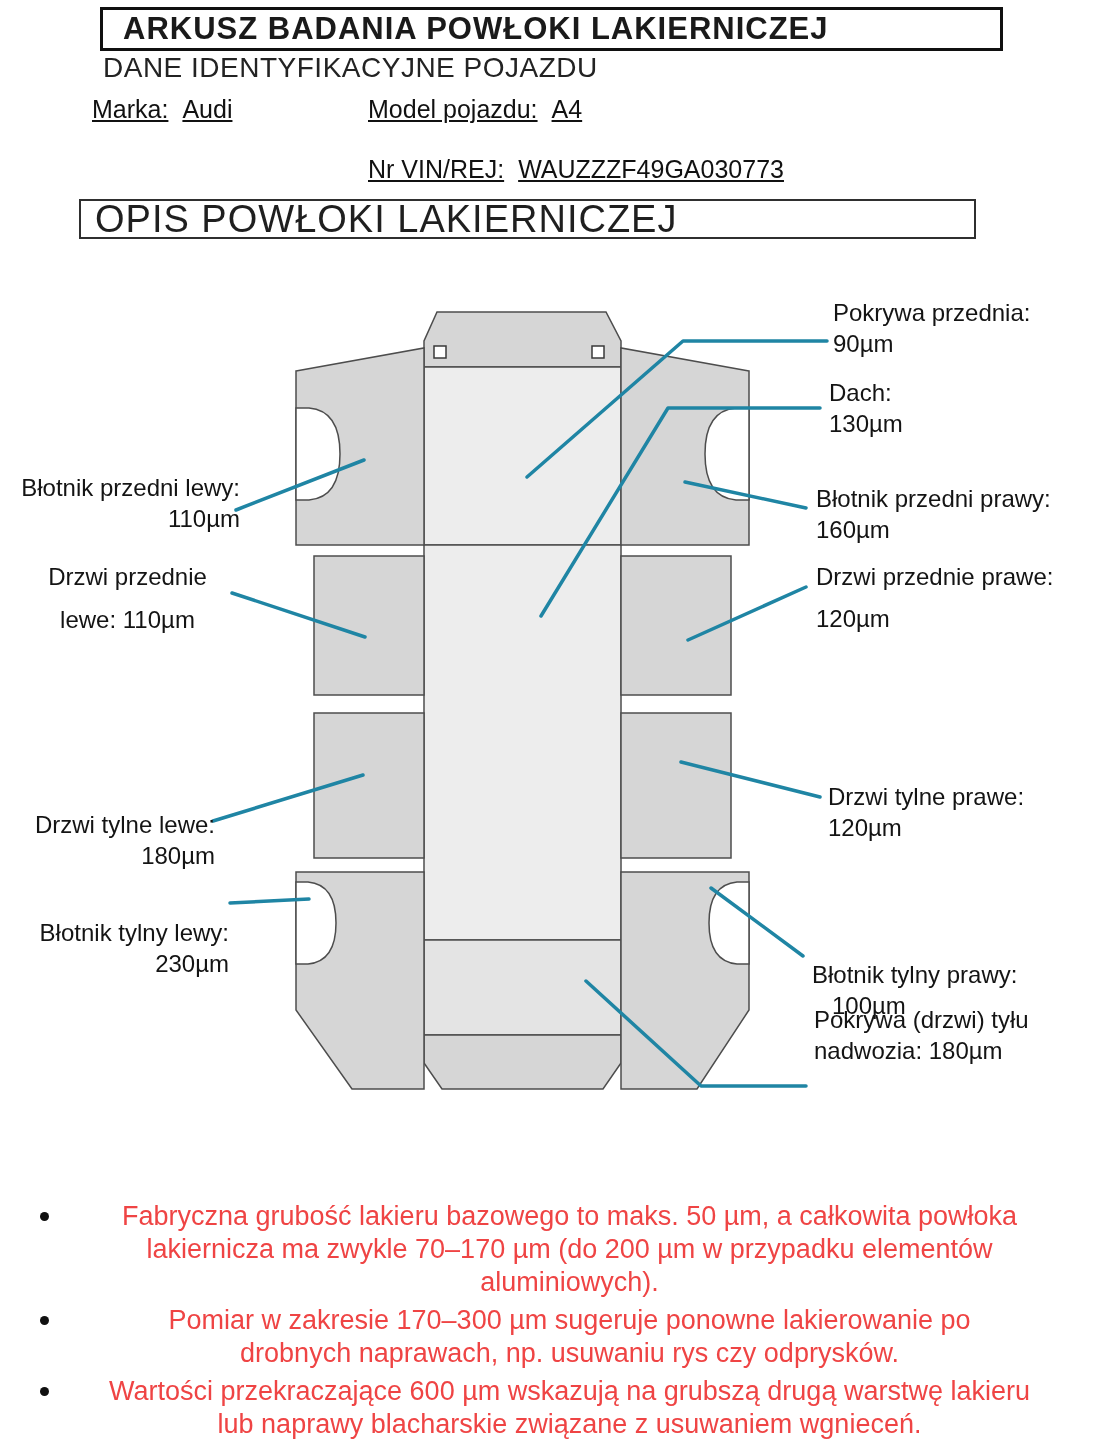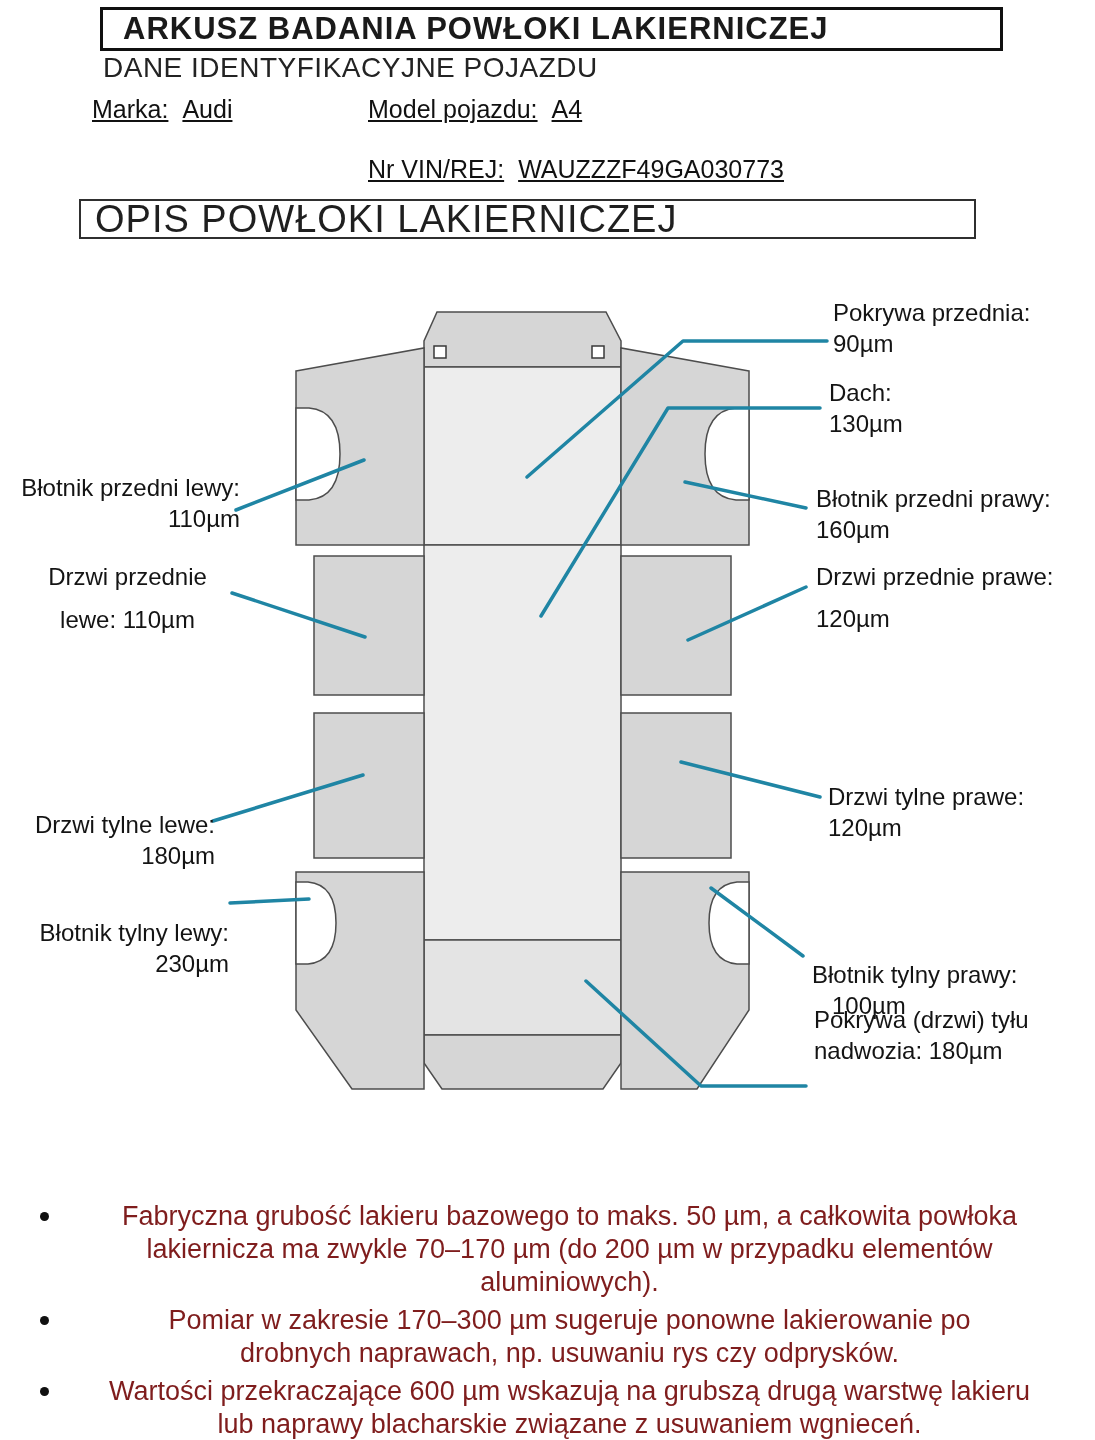--- a/index.html
+++ b/index.html
@@ -42,21 +42,21 @@
   .cl-ffl{left:0;top:472px;width:240px;text-align:right;}
   .cl-dfl{left:30px;top:561px;width:195px;text-align:center;}
   .cl-drl{left:18px;top:809px;width:197px;text-align:right;}
   .cl-frl{left:16px;top:885px;width:213px;text-align:right;margin-top:32px;}
   .gap-lg{margin-top:12px;}
   .gap-md{margin-top:11px;}
 
   
   .notes{position:absolute;left:0;top:1200px;width:1095px;list-style:none;margin:0;padding:0;}
   .note{position:relative;padding:0 28px 0 72px;text-align:center;font-size:27px;
-        line-height:33px;margin-bottom:5px;color:#7f1d1d;}
+        line-height:33px;margin-bottom:5px;color:#ef4444;}
   .note::before{content:"";position:absolute;left:40px;top:12px;width:9px;height:9px;
         border-radius:50%;background:#101010;}
   .note-partial{margin-top:-10px;}
 </style>
 </head>
 <body>
 
 <div class="page">
 
   <div class="title-box">

